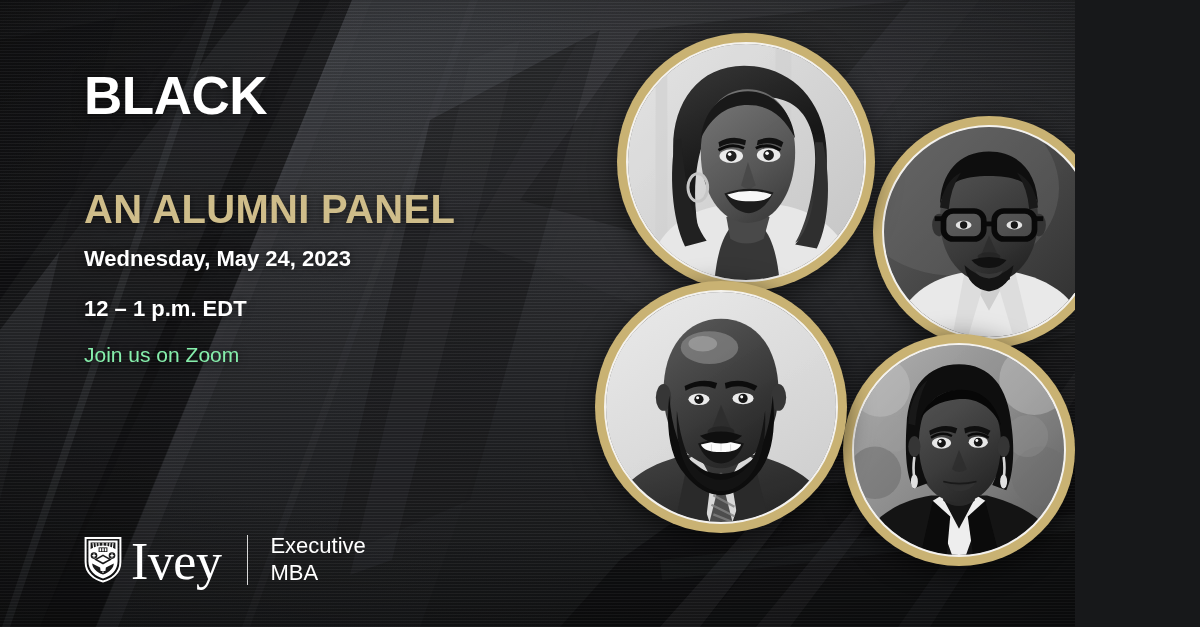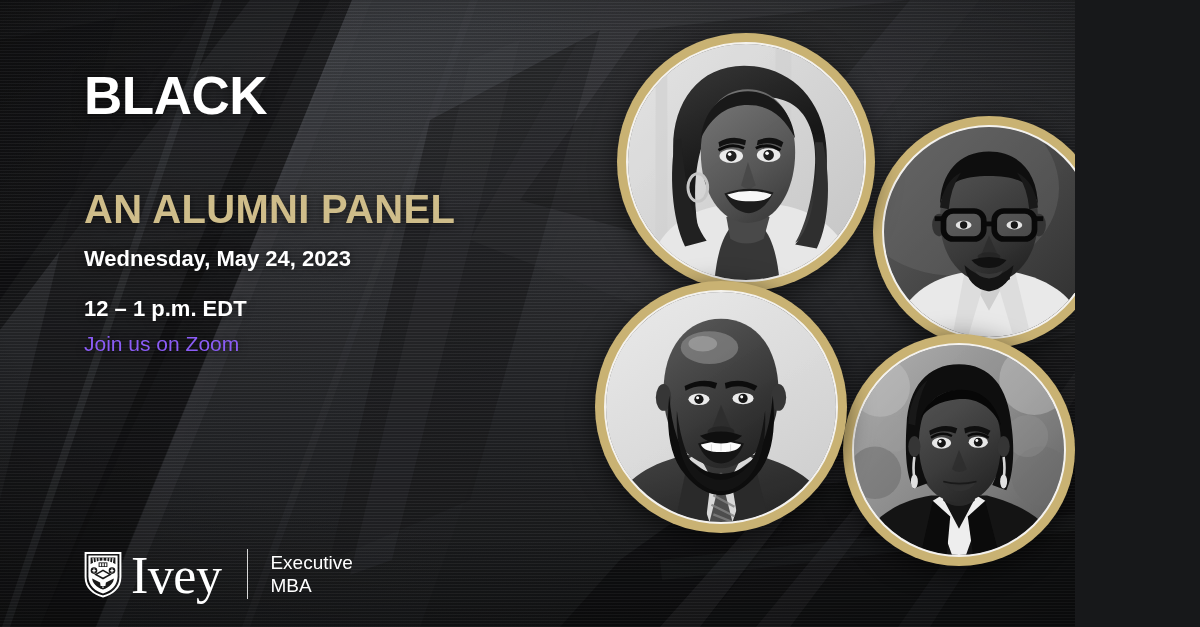--- a/index.html
+++ b/index.html
@@ -66,26 +66,26 @@
     white-space:nowrap;
     text-shadow:0 2px 10px rgba(0,0,0,.5);
   }
   .details{
     position:absolute; left:84px; top:248px;
     color:#ffffff;
     line-height:1.0;
   }
   .details .dl{ display:block; white-space:nowrap; text-shadow:0 1px 8px rgba(0,0,0,.55); }
   .details .d-date{ font-size:22px; font-weight:700; margin-bottom:28px; }
-  .details .d-time{ font-size:22px; font-weight:700; margin-bottom:13px; }
-  .details .d-join{ font-size:21px; font-weight:400; color:#8b5cf6; }
+  .details .d-time{ font-size:22px; font-weight:700; margin-bottom:24px; }
+  .details .d-join{ font-size:21px; font-weight:400; color:#86efac; }
 
   
   .logo-lockup{
-    position:absolute; left:84px; top:548px;
+    position:absolute; left:84px; top:533px;
     display:flex; align-items:center; gap:0;
     z-index:7;
   }
   .crest{ width:38px; height:47px; display:block; flex:0 0 auto; }
   .ivey-word{
     color:#ffffff;
     font-family:"Liberation Serif", serif;
     font-size:52px;
     line-height:1;
     letter-spacing:-0.5px;
@@ -94,21 +94,21 @@
     white-space:nowrap;
   }
   .logo-div{
     width:1px; height:50px;
     background:#d8d8d8;
     margin:0 22px 0 26px;
     flex:0 0 auto;
   }
   .logo-sub{
     color:#ffffff;
-    font-size:19px;
+    font-size:22px;
     line-height:1.22;
     font-weight:400;
     white-space:nowrap;
   }
   .logo-sub span{ display:block; }
 
   
   .portraits{ position:absolute; inset:0; z-index:5; }
   .pcircle{
     position:absolute;

